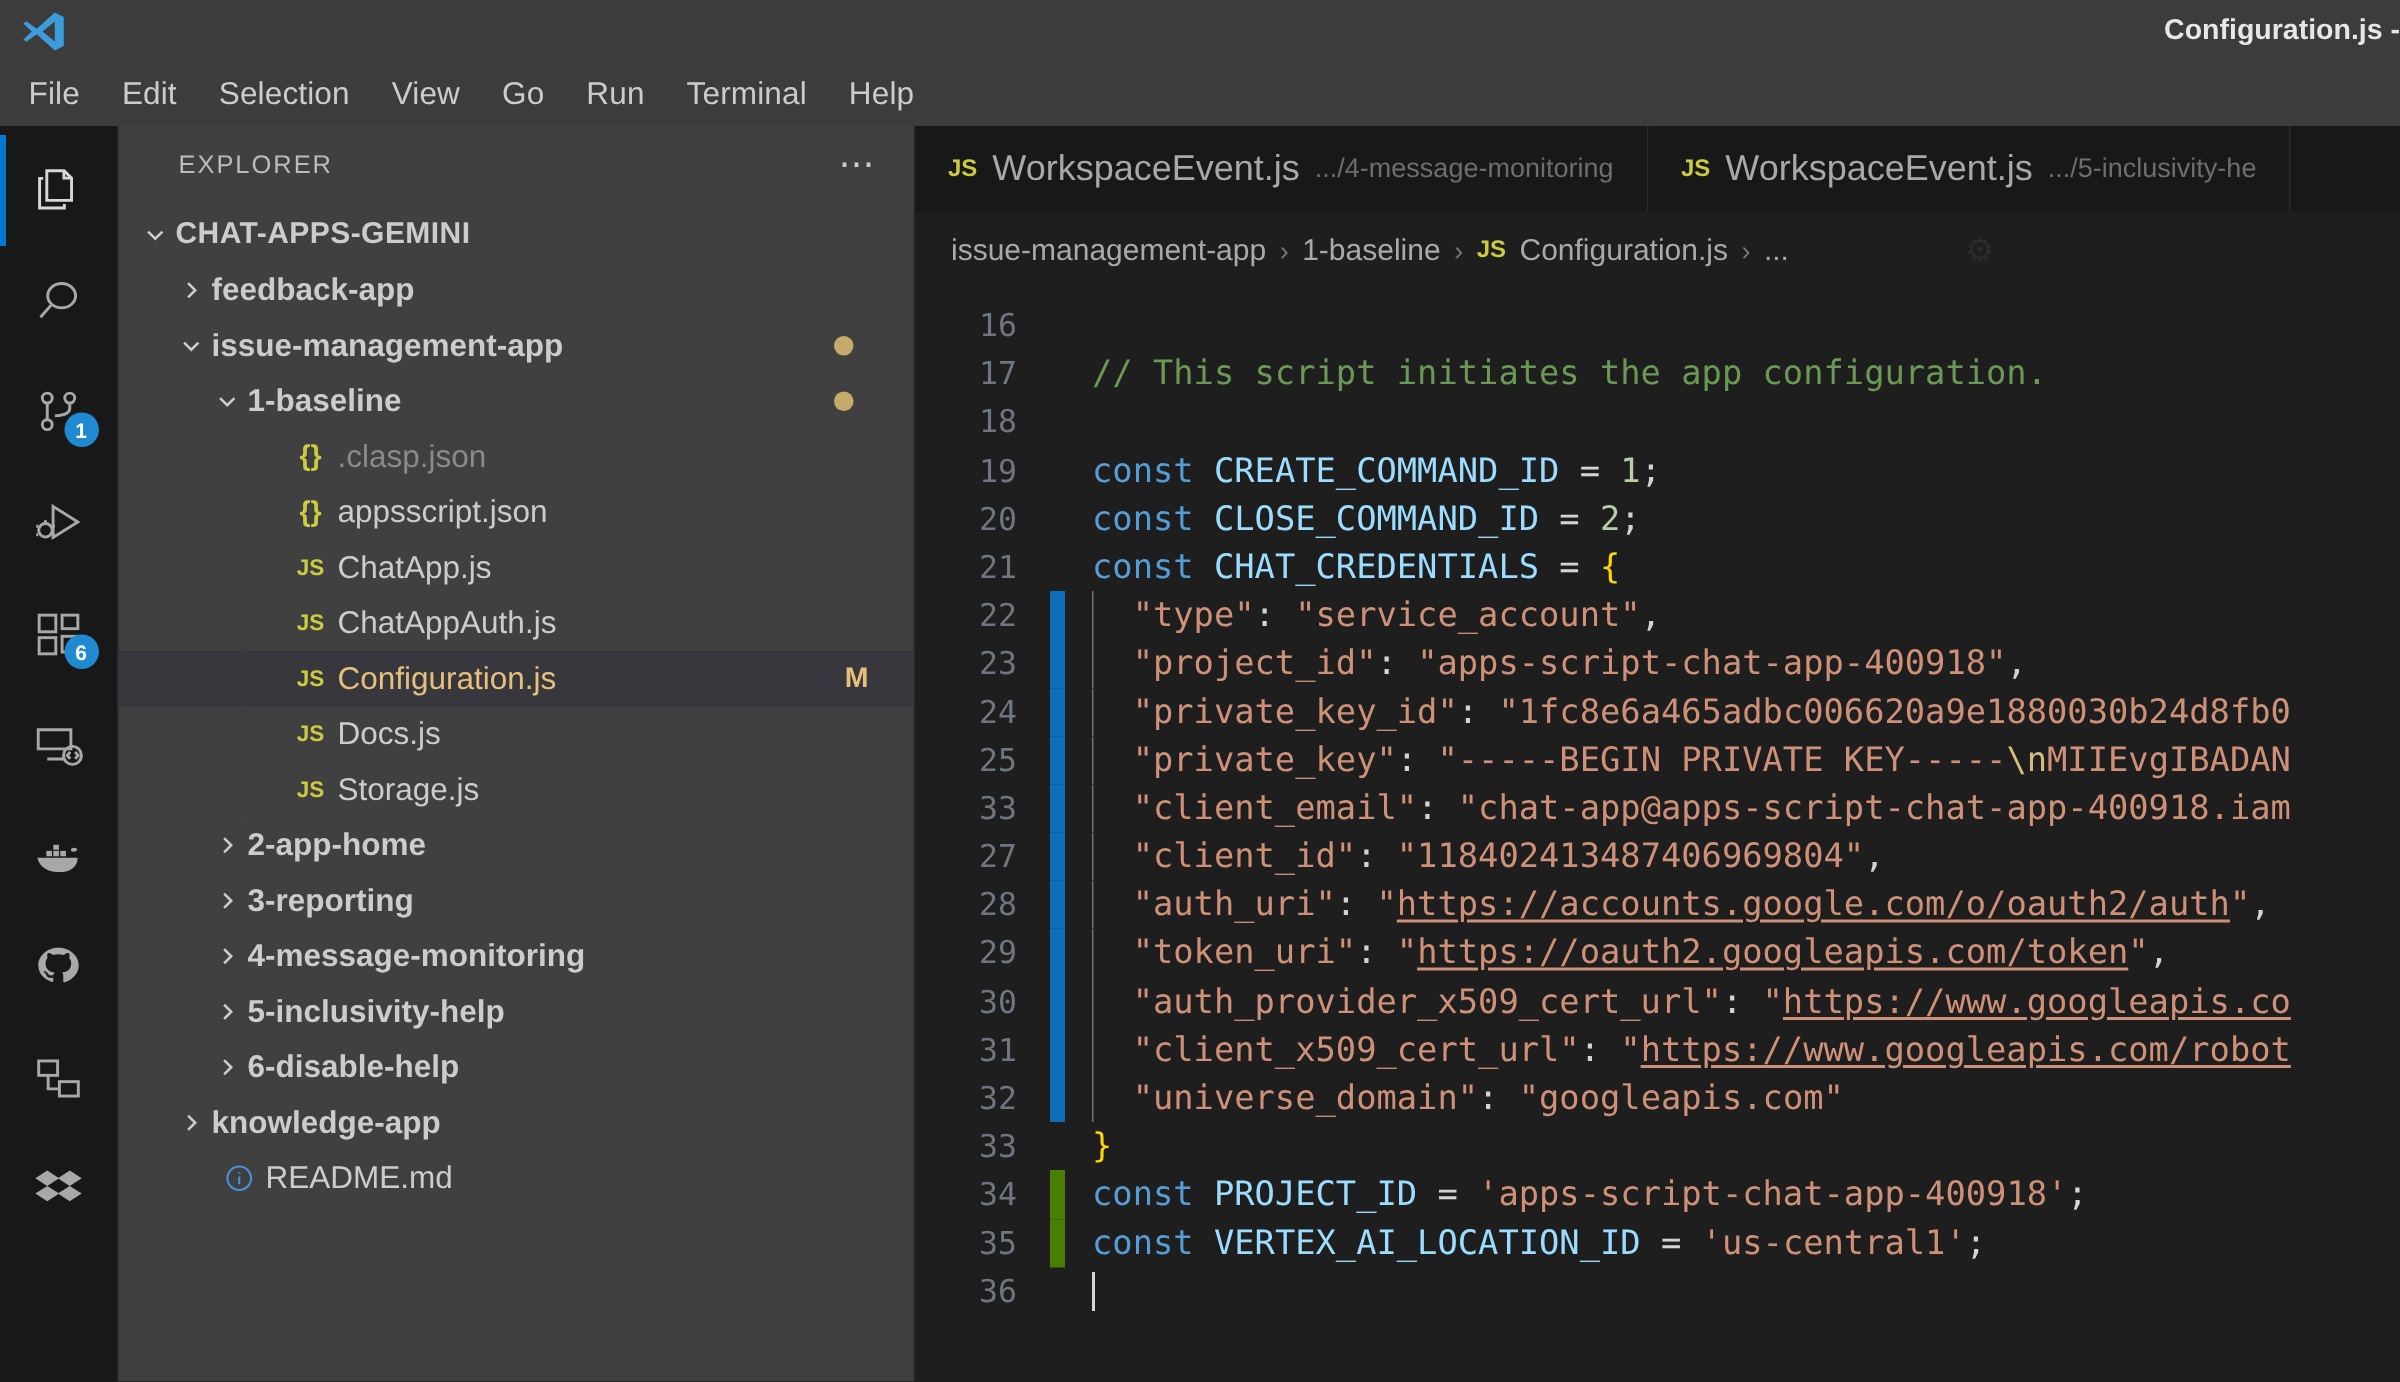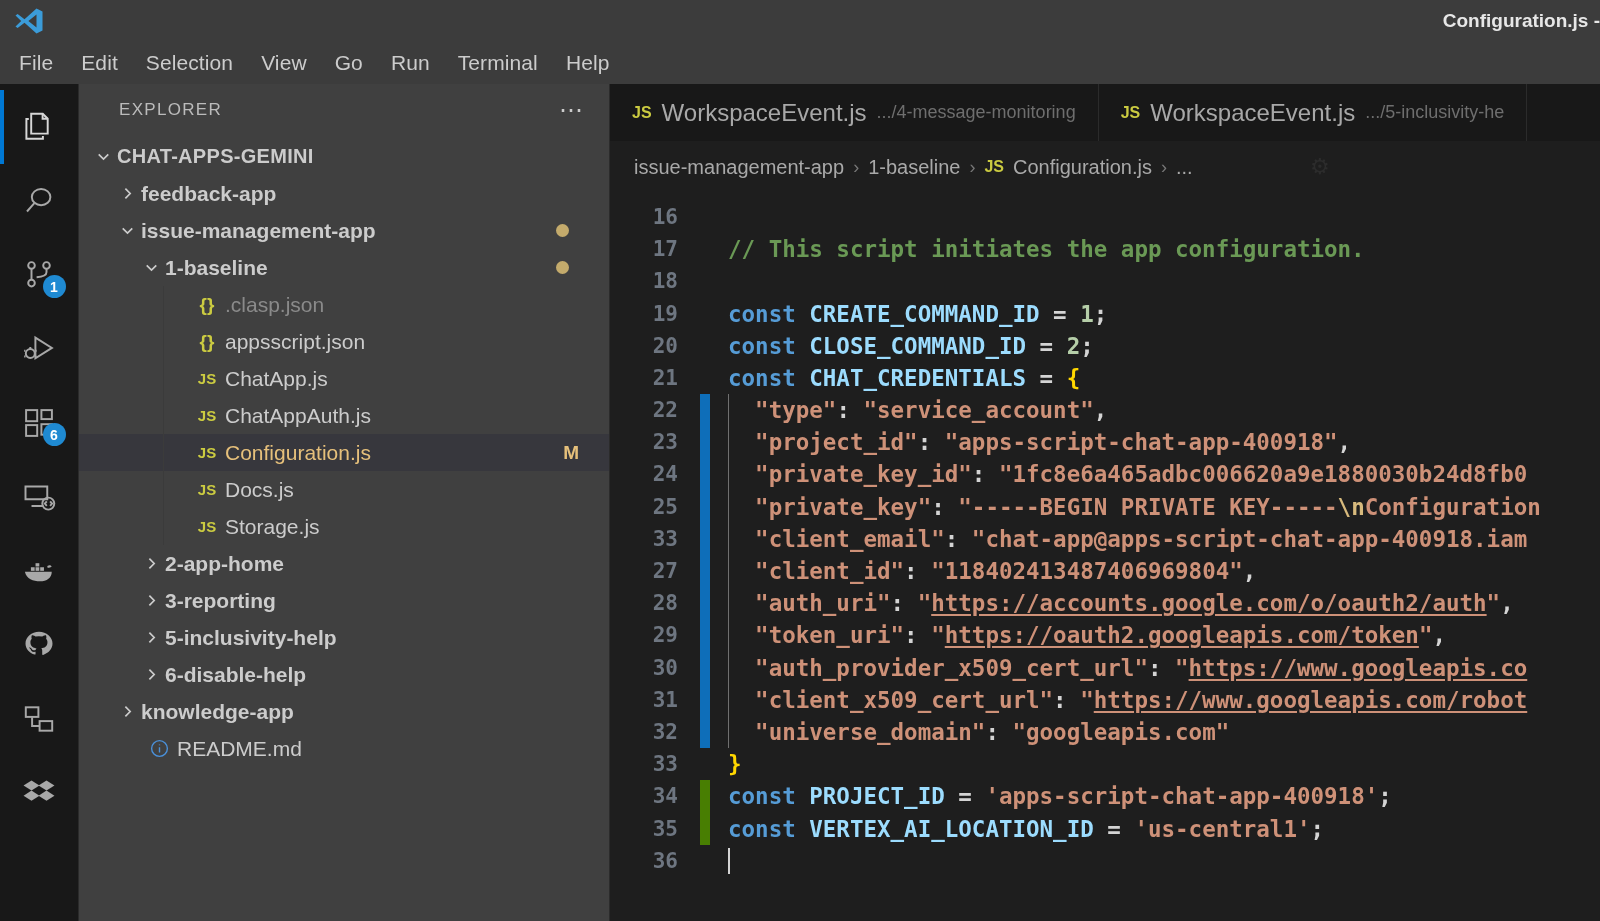--- a/index.html
+++ b/index.html
@@ -131,21 +131,21 @@
   .breadcrumb .ghost{
     position:absolute; left:700px; color:#2c2c2c; font-size:22px;
   }
 
   
   .code{
     flex:1; position:relative; overflow:hidden;
     font-family:"DejaVu Sans Mono", monospace; font-size:22.5px; line-height:32.2px;
     padding-top:8px;
   }
-  .line{ display:flex; height:32.2px; align-items:flex-end; white-space:pre;font-weight:bold; }
+  .line{ display:flex; height:32.2px; align-items:flex-start; white-space:pre; }
   .ln{
     width:90px; flex:0 0 90px; text-align:right; padding-right:22px;
     color:#6e7681; font-size:21px; font-family:"DejaVu Sans Mono", monospace;
   }
   .gutter{ width:10px; flex:0 0 10px; height:32.2px; }
   .gutter.mod{ background:#0c7cd5; opacity:.85; }
   .gutter.add{ background:#487e02; }
   .ctext{ position:relative; padding-left:18px; flex:1; min-width:0; overflow:hidden; }
 
   
@@ -413,20 +413,28 @@
               </svg>
             </span>
             <span class="row-label folder">3-reporting</span>
           </div>
           <div class="row" style="padding-left: 58px;">
             <span class="chev">
               <svg viewBox="0 0 16 16" fill="none" stroke="currentColor" stroke-width="1.6">
                 <path d="M6 3.5 10.5 8 6 12.5"></path>
               </svg>
             </span>
+            <span class="row-label folder">4-message-monitoring</span>
+          </div>
+          <div class="row" style="padding-left: 58px;">
+            <span class="chev">
+              <svg viewBox="0 0 16 16" fill="none" stroke="currentColor" stroke-width="1.6">
+                <path d="M6 3.5 10.5 8 6 12.5"></path>
+              </svg>
+            </span>
             <span class="row-label folder">5-inclusivity-help</span>
           </div>
           <div class="row" style="padding-left: 58px;">
             <span class="chev">
               <svg viewBox="0 0 16 16" fill="none" stroke="currentColor" stroke-width="1.6">
                 <path d="M6 3.5 10.5 8 6 12.5"></path>
               </svg>
             </span>
             <span class="row-label folder">6-disable-help</span>
           </div>
@@ -485,21 +493,21 @@
       <div class="code" id="code">
           <div class="line"><span class="ln">16</span><span class="gutter"></span><span class="ctext"><span class="iguide active"></span></span></div>
           <div class="line"><span class="ln">17</span><span class="gutter"></span><span class="ctext"><span class="c-comment">// This script initiates the app configuration.</span></span></div>
           <div class="line"><span class="ln">18</span><span class="gutter"></span><span class="ctext"></span></div>
           <div class="line"><span class="ln">19</span><span class="gutter"></span><span class="ctext"><span class="c-kw">const </span><span class="c-const">CREATE_COMMAND_ID</span><span class="c-punct"> = </span><span class="c-num">1</span><span class="c-punct">;</span></span></div>
           <div class="line"><span class="ln">20</span><span class="gutter"></span><span class="ctext"><span class="c-kw">const </span><span class="c-const">CLOSE_COMMAND_ID</span><span class="c-punct"> = </span><span class="c-num">2</span><span class="c-punct">;</span></span></div>
           <div class="line"><span class="ln">21</span><span class="gutter"></span><span class="ctext"><span class="c-kw">const </span><span class="c-const">CHAT_CREDENTIALS</span><span class="c-punct"> = </span><span class="c-brace">{</span></span></div>
           <div class="line"><span class="ln">22</span><span class="gutter mod"></span><span class="ctext"><span class="iguide active"></span><span class="c-prop">  "type"</span><span class="c-punct">: </span><span class="c-str">"service_account"</span><span class="c-punct">,</span></span></div>
           <div class="line"><span class="ln">23</span><span class="gutter mod"></span><span class="ctext"><span class="iguide active"></span><span class="c-prop">  "project_id"</span><span class="c-punct">: </span><span class="c-str">"apps-script-chat-app-400918"</span><span class="c-punct">,</span></span></div>
           <div class="line"><span class="ln">24</span><span class="gutter mod"></span><span class="ctext"><span class="iguide active"></span><span class="c-prop">  "private_key_id"</span><span class="c-punct">: </span><span class="c-str">"1fc8e6a465adbc006620a9e1880030b24d8fb0</span></span></div>
-          <div class="line"><span class="ln">25</span><span class="gutter mod"></span><span class="ctext"><span class="iguide active"></span><span class="c-prop">  "private_key"</span><span class="c-punct">: </span><span class="c-str">"-----BEGIN PRIVATE KEY-----</span><span class="c-esc">\n</span><span class="c-str">Configuration</span></span></div>
+          <div class="line"><span class="ln">25</span><span class="gutter mod"></span><span class="ctext"><span class="iguide active"></span><span class="c-prop">  "private_key"</span><span class="c-punct">: </span><span class="c-str">"-----BEGIN PRIVATE KEY-----</span><span class="c-esc">\n</span><span class="c-str">MIIEvgIBADAN</span></span></div>
           <div class="line"><span class="ln">33</span><span class="gutter mod"></span><span class="ctext"><span class="iguide active"></span><span class="c-prop">  "client_email"</span><span class="c-punct">: </span><span class="c-str">"chat-app@apps-script-chat-app-400918.iam</span></span></div>
           <div class="line"><span class="ln">27</span><span class="gutter mod"></span><span class="ctext"><span class="iguide active"></span><span class="c-prop">  "client_id"</span><span class="c-punct">: </span><span class="c-str">"118402413487406969804"</span><span class="c-punct">,</span></span></div>
           <div class="line"><span class="ln">28</span><span class="gutter mod"></span><span class="ctext"><span class="iguide active"></span><span class="c-prop">  "auth_uri"</span><span class="c-punct">: </span><span class="c-str">"</span><span class="c-link">https://accounts.google.com/o/oauth2/auth</span><span class="c-str">"</span><span class="c-punct">,</span></span></div>
           <div class="line"><span class="ln">29</span><span class="gutter mod"></span><span class="ctext"><span class="iguide active"></span><span class="c-prop">  "token_uri"</span><span class="c-punct">: </span><span class="c-str">"</span><span class="c-link">https://oauth2.googleapis.com/token</span><span class="c-str">"</span><span class="c-punct">,</span></span></div>
           <div class="line"><span class="ln">30</span><span class="gutter mod"></span><span class="ctext"><span class="iguide active"></span><span class="c-prop">  "auth_provider_x509_cert_url"</span><span class="c-punct">: </span><span class="c-str">"</span><span class="c-link">https://www.googleapis.co</span></span></div>
           <div class="line"><span class="ln">31</span><span class="gutter mod"></span><span class="ctext"><span class="iguide active"></span><span class="c-prop">  "client_x509_cert_url"</span><span class="c-punct">: </span><span class="c-str">"</span><span class="c-link">https://www.googleapis.com/robot</span></span></div>
           <div class="line"><span class="ln">32</span><span class="gutter mod"></span><span class="ctext"><span class="iguide active"></span><span class="c-prop">  "universe_domain"</span><span class="c-punct">: </span><span class="c-str">"googleapis.com"</span></span></div>
           <div class="line"><span class="ln">33</span><span class="gutter"></span><span class="ctext"><span class="c-brace">}</span></span></div>
           <div class="line"><span class="ln">34</span><span class="gutter add"></span><span class="ctext"><span class="c-kw">const </span><span class="c-const">PROJECT_ID</span><span class="c-punct"> = </span><span class="c-str">'apps-script-chat-app-400918'</span><span class="c-punct">;</span></span></div>
           <div class="line"><span class="ln">35</span><span class="gutter add"></span><span class="ctext"><span class="c-kw">const </span><span class="c-const">VERTEX_AI_LOCATION_ID</span><span class="c-punct"> = </span><span class="c-str">'us-central1'</span><span class="c-punct">;</span></span></div>

